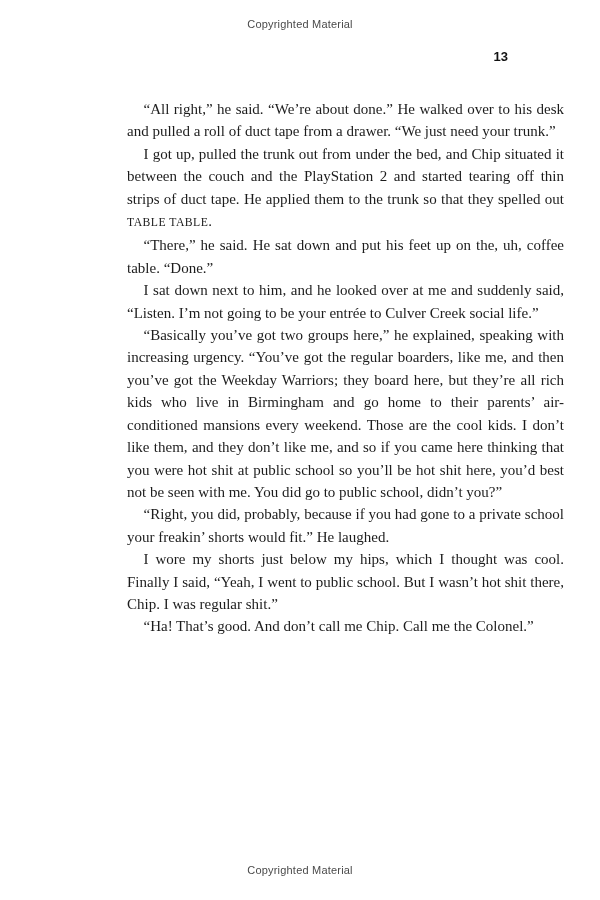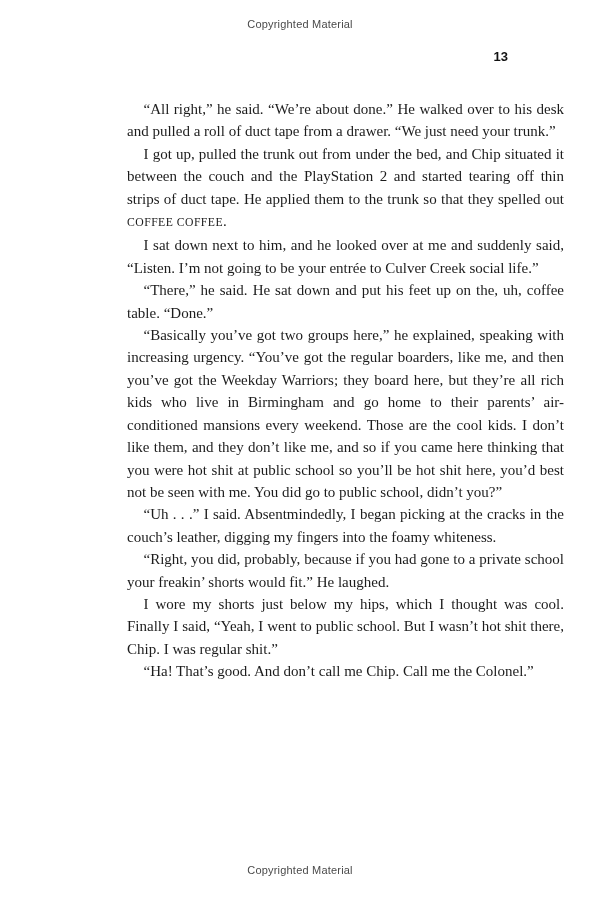--- a/index.html
+++ b/index.html
@@ -62,30 +62,29 @@
 <div>
 
   <div class="copyright top">Copyrighted Material</div>
 
   <div class="page-number">13</div>
 
   <div class="text-block">
 
     <p>“All right,” he said. “We’re about done.” He walked over to his desk and pulled a roll of duct tape from a drawer. “We just need your trunk.”</p>
 
-    <p><span>I got up, pulled the trunk out from under the bed, and Chip situated it between the couch and the PlayStation 2 and started tearing off thin strips of duct tape. He applied them to the trunk so that they spelled out </span><span class="smallcaps">COFFEE COFFEE</span><span>.</span></p>
+    <p><span>I got up, pulled the trunk out from under the bed, and Chip situated it between the couch and the PlayStation 2 and started tearing off thin strips of duct tape. He applied them to the trunk so that they spelled out </span><span class="smallcaps">TABLE TABLE</span><span>.</span></p>
+
+    <p>“There,” he said. He sat down and put his feet up on the, uh, coffee table. “Done.”</p>
 
     <p>I sat down next to him, and he looked over at me and suddenly said, “Listen. I’m not going to be your entrée to Culver Creek social life.”</p>
-
-    <p>“There,” he said. He sat down and put his feet up on the, uh, coffee table. “Done.”</p>
 
 
     <p>“Basically you’ve got two groups here,” he explained, speaking with increasing urgency. “You’ve got the regular boarders, like me, and then you’ve got the Weekday Warriors; they board here, but they’re all rich kids who live in Birmingham and go home to their parents’ air-conditioned mansions every weekend. Those are the cool kids. I don’t like them, and they don’t like me, and so if you came here thinking that you were hot shit at public school so you’ll be hot shit here, you’d best not be seen with me. You did go to public school, didn’t you?”</p>
 
-    <p>“Uh . . .” I said. Absentmindedly, I began picking at the cracks in the couch’s leather, digging my fingers into the foamy whiteness.</p>
 
     <p>“Right, you did, probably, because if you had gone to a private school your freakin’ shorts would fit.” He laughed.</p>
 
     <p>I wore my shorts just below my hips, which I thought was cool. Finally I said, “Yeah, I went to public school. But I wasn’t hot shit there, Chip. I was regular shit.”</p>
 
     <p>“Ha! That’s good. And don’t call me Chip. Call me the Colonel.”</p>
 
   </div>
 
   <div class="copyright bottom">Copyrighted Material</div>

